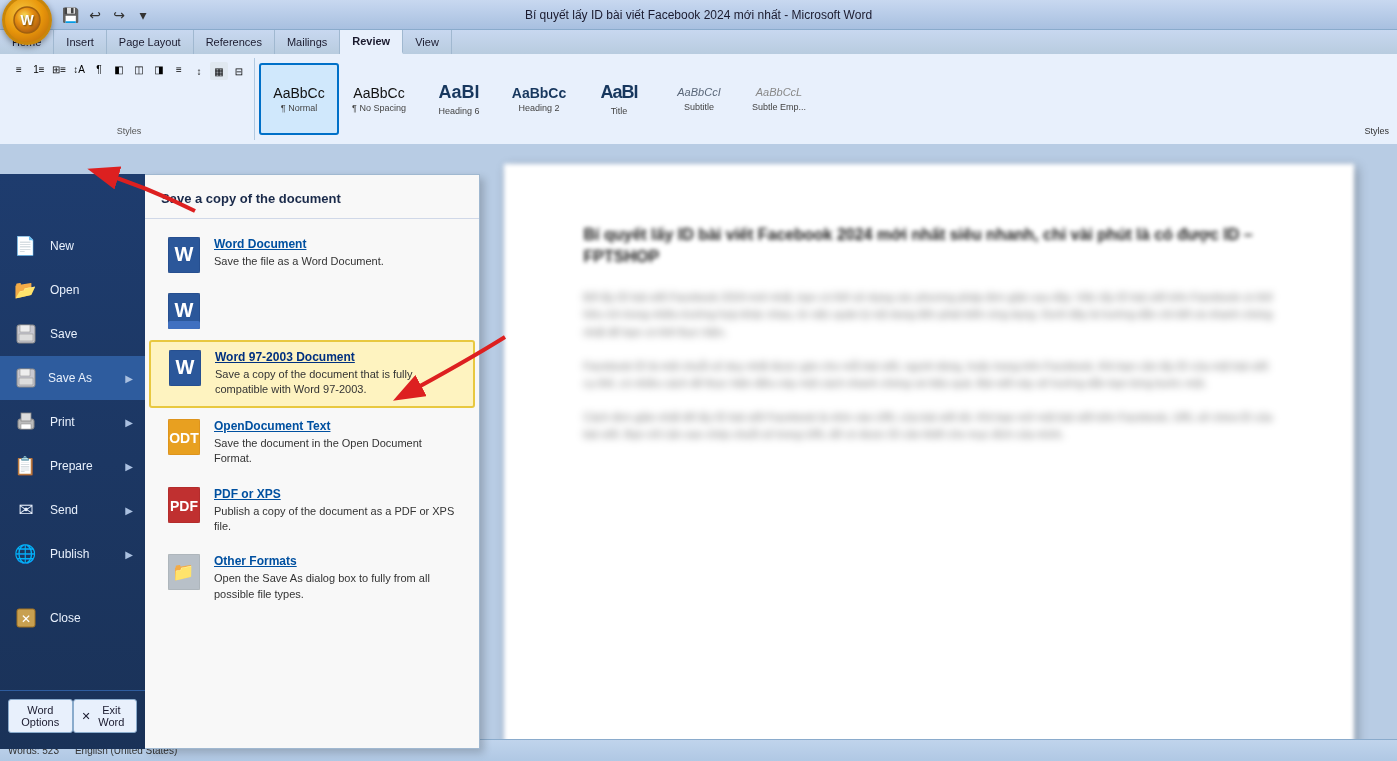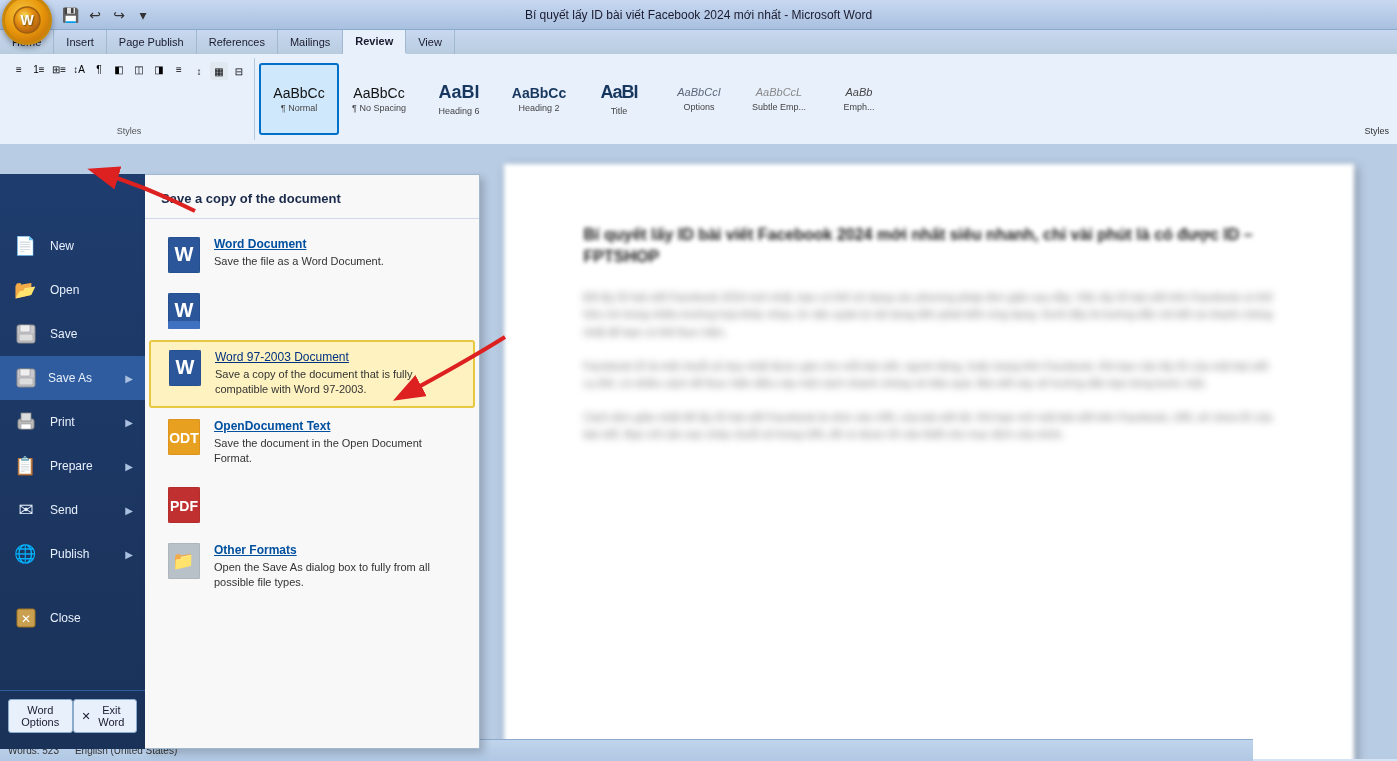--- a/index.html
+++ b/index.html
@@ -318,21 +318,21 @@
       border-top: 1px solid #8aabcc;
       display: flex;
       align-items: center;
       padding: 0 8px;
       font-size: 10px;
       color: #333;
       gap: 16px;
       position: absolute;
       bottom: 0;
       left: 0;
-      width: 1253px;
+      width: 1397px;
     }
 
     .blurred-text {
       color: transparent;
       text-shadow: 0 0 6px rgba(100,100,100,0.9);
       user-select: none;
     }
   </style>
 </head>
 <body>
@@ -360,21 +360,21 @@
       <button class="qat-btn" title="Redo">↪</button>
       <button class="qat-btn" title="Customize">▾</button>
     </div>
   </div>
   <span style="font-size:12px; color:#1a1a2e;">Bí quyết lấy ID bài viết Facebook 2024 mới nhất  -  Microsoft Word</span>
 </div>
 
 <div class="ribbon-tabs">
   <div class="ribbon-tab">Home</div>
   <div class="ribbon-tab">Insert</div>
-  <div class="ribbon-tab">Page Publish</div>
+  <div class="ribbon-tab">Page Layout</div>
   <div class="ribbon-tab">References</div>
   <div class="ribbon-tab">Mailings</div>
   <div class="ribbon-tab active">Review</div>
   <div class="ribbon-tab">View</div>
 </div>
 
 <div class="ribbon-content">
 
   <div class="ribbon-group">
     <div class="ribbon-buttons">
@@ -424,32 +424,28 @@
       <div class="name">Heading 2</div>
     </div>
 
     <div class="style-item title-style">
       <div class="preview" style="font-size:18px; font-weight:bold; color:#17375e; letter-spacing:-1px;">AaBl</div>
       <div class="name">Title</div>
     </div>
 
     <div class="style-item subtitle-style">
       <div class="preview" style="font-size:11px; color:#596678; font-style:italic;">AaBbCcI</div>
-      <div class="name">Options</div>
+      <div class="name">Subtitle</div>
     </div>
 
     <div class="style-item subtle-emp">
       <div class="preview" style="font-size:11px; color:#888; font-style:italic;">AaBbCcL</div>
       <div class="name">Subtle Emp...</div>
     </div>
 
-    <div class="style-item emphasis">
-      <div class="preview" style="font-size:11px; color:#444; font-style:italic;">AaBb</div>
-      <div class="name">Emph...</div>
-    </div>
     <div class="styles-label">Styles</div>
   </div>
 </div>
 
 <div class="main-area" style="position:relative;">
 
   <div class="office-menu-overlay">
 
     <div class="office-menu-left">
       <div class="menu-item">
@@ -556,21 +552,21 @@
       </div>
 
       <div class="submenu-item highlighted">
         <div class="submenu-icon">
           <svg width="32" height="36" viewBox="0 0 32 36">
             <rect x="0" y="0" width="32" height="36" rx="2" fill="#2b579a" stroke="#1a3a70" stroke-width="0.5"></rect>
             <text x="16" y="24" text-anchor="middle" font-size="20" font-weight="bold" fill="white">W</text>
           </svg>
         </div>
         <div class="submenu-text">
-          <div class="submenu-text-title" style="font-weight:normal; color:#003080;">Word 97-2003 Document</div>
+          <div class="submenu-text-title" style="font-weight:bold; color:#003080;">Word 97-2003 Document</div>
           <div class="submenu-text-desc">Save a copy of the document that is fully compatible with Word 97-2003.</div>
         </div>
       </div>
 
       <div class="submenu-item">
         <div class="submenu-icon">
           <svg width="32" height="36" viewBox="0 0 32 36">
             <rect x="0" y="0" width="32" height="36" rx="2" fill="#e8a020" stroke="#c07010" stroke-width="0.5"></rect>
             <text x="16" y="24" text-anchor="middle" font-size="14" font-weight="bold" fill="white">ODT</text>
           </svg>
@@ -580,20 +576,24 @@
           <div class="submenu-text-desc">Save the document in the Open Document Format.</div>
         </div>
       </div>
 
       <div class="submenu-item">
         <div class="submenu-icon">
           <svg width="32" height="36" viewBox="0 0 32 36">
             <rect x="0" y="0" width="32" height="36" rx="2" fill="#c03030" stroke="#902020" stroke-width="0.5"></rect>
             <text x="16" y="24" text-anchor="middle" font-size="14" font-weight="bold" fill="white">PDF</text>
           </svg>
+        </div>
+        <div class="submenu-text">
+          <div class="submenu-text-title">PDF or XPS</div>
+          <div class="submenu-text-desc">Publish a copy of the document as a PDF or XPS file.</div>
         </div>
       </div>
 
       <div class="submenu-item">
         <div class="submenu-icon">
           <svg width="32" height="36" viewBox="0 0 32 36">
             <rect x="0" y="0" width="32" height="36" rx="2" fill="#b8c0c8" stroke="#909898" stroke-width="0.5"></rect>
             <text x="16" y="24" text-anchor="middle" font-size="18" fill="#444">📁</text>
           </svg>
         </div>

